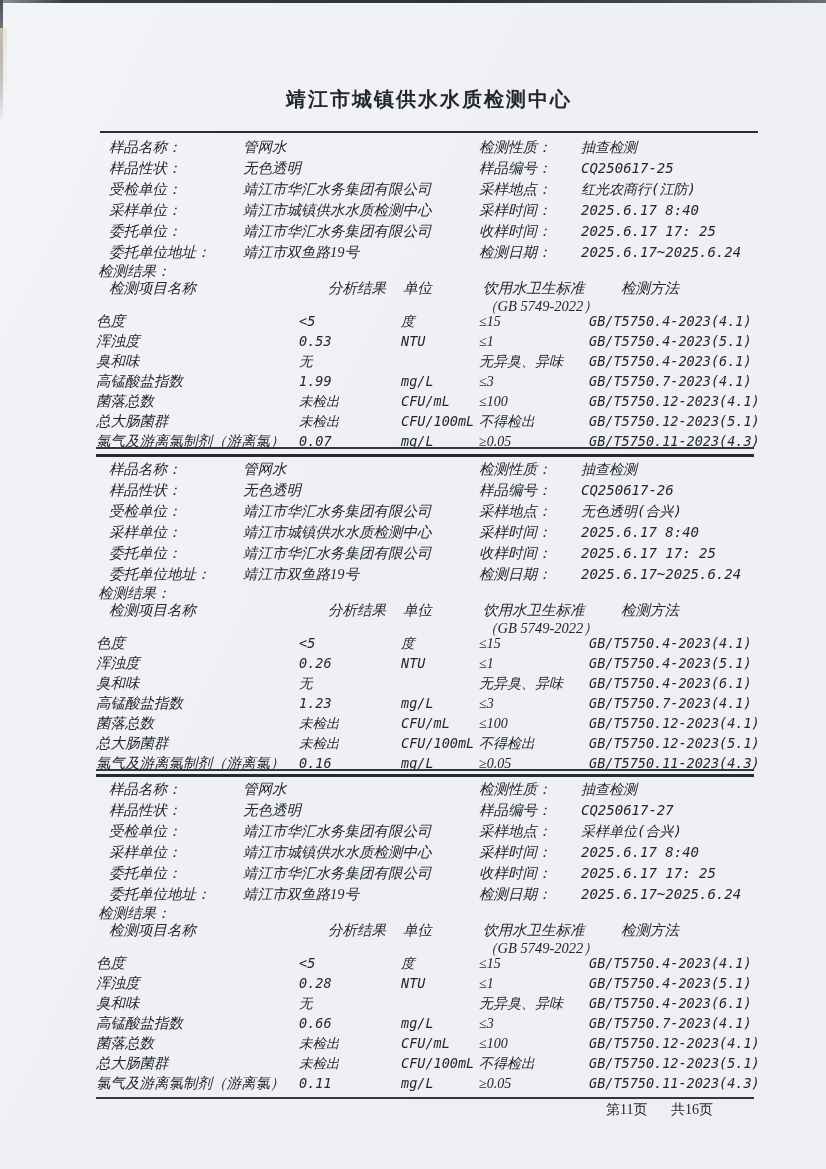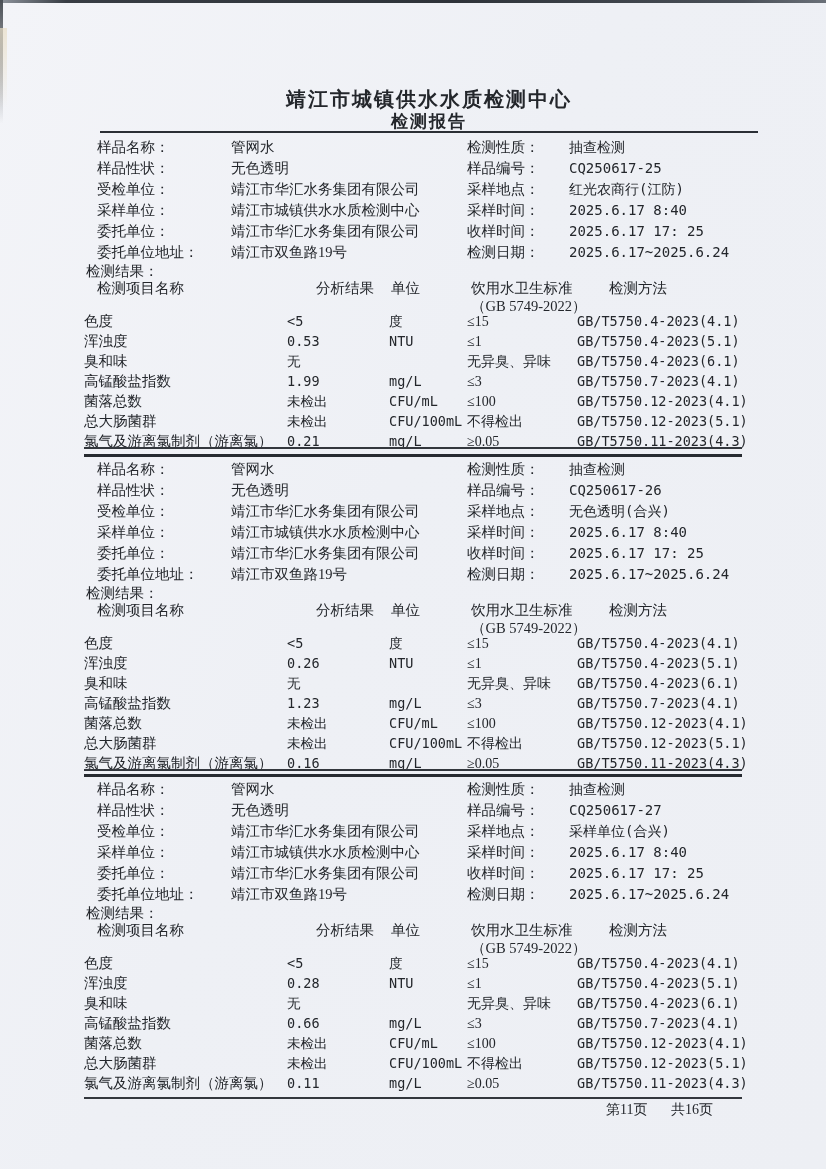--- a/index.html
+++ b/index.html
@@ -19,21 +19,21 @@
   .scan-cream  { position:absolute; top:28px; left:0; width:7px; height:80px;
                  background: linear-gradient(180deg, rgba(233,222,198,0.7), rgba(233,222,198,0)); }
 
   
   .doc-header  { position:absolute; left:100px; top:88px; width:658px; text-align:center; }
   .doc-title   { font-size:20px; font-weight:bold; letter-spacing:2px; line-height:23px; }
   .doc-subtitle{ font-size:17px; font-weight:bold; letter-spacing:2px; line-height:21px; }
   .rule-title  { position:absolute; left:100px; top:131px; width:658px; height:2px; background:#2b2f35; }
 
   
-  .section   { position:absolute; left:84px; width:658px; height:320px; }
+  .section   { position:absolute; left:96px; width:658px; height:320px;font-style:italic; }
   .row       { position:absolute; left:0; width:658px; height:20px; }
   .row span  { position:absolute; display:inline-block; white-space:nowrap; line-height:17px; top:0; }
   .lab       { font-size:14.5px; }
   .val       { font-size:14.5px; }
   .val-m     { font-size:14px;   font-family:"DejaVu Sans Mono","Liberation Mono",monospace; }
   .c-item    { font-size:14.5px; }
   .c-res, .c-unit { font-size:13.5px; font-family:"DejaVu Sans Mono","Liberation Mono",monospace; }
   .c-std     { font-size:14px; }
   .c-mth     { font-size:13.5px; font-family:"DejaVu Sans Mono","Liberation Mono",monospace; }
   .th        { font-size:14.5px; }
@@ -49,21 +49,20 @@
 </style>
 </head>
 <body>
 
 <div class="scan-top"></div>
 <div class="scan-left"></div>
 <div class="scan-cream"></div>
 
 <div class="doc-header">
   <div class="doc-title">靖江市城镇供水水质检测中心</div>
-  <div class="doc-subtitle">检测报告</div>
 </div>
 <div class="rule-title"></div>
 
 <div id="sections">
     <div class="section" style="top: 139px;">
       <div class="row" style="top: 0px;">
         <span class="lab" style="top: 0px; left: 13px;">样品名称：</span>
         <span class="val" style="top: 0px; left: 147px;">管网水</span>
         <span class="lab" style="top: 0px; left: 383px;">检测性质：</span>
         <span class="val-m" style="top: 0px; left: 485px;">抽查检测</span>
@@ -148,21 +147,21 @@
       </div>
       <div class="row" style="top: 274px;">
         <span class="c-item" style="top: 0px; left: 0px;">总大肠菌群</span>
         <span class="c-res" style="top: 0px; left: 203px;">未检出</span>
         <span class="c-unit" style="top: 0px; left: 305px;">CFU/100mL</span>
         <span class="c-std" style="top: 0px; left: 383px;">不得检出</span>
         <span class="c-mth" style="top: 0px; left: 493px;">GB/T5750.12-2023(5.1)</span>
       </div>
       <div class="row" style="top: 294px;">
         <span class="c-item" style="top: 0px; left: 0px;">氯气及游离氯制剂（游离氯）</span>
-        <span class="c-res" style="top: 0px; left: 203px;">0.21</span>
+        <span class="c-res" style="top: 0px; left: 203px;">0.07</span>
         <span class="c-unit" style="top: 0px; left: 305px;">mg/L</span>
         <span class="c-std" style="top: 0px; left: 383px;">≥0.05</span>
         <span class="c-mth" style="top: 0px; left: 493px;">GB/T5750.11-2023(4.3)</span>
       </div>
       <div class="rule-thin" style="top: 308px;"></div>
     </div>
     <div class="section" style="top: 461px;">
       <div class="rule-thick" style="top: -7px;"></div>
       <div class="row" style="top: 0px;">
         <span class="lab" style="top: 0px; left: 13px;">样品名称：</span>

